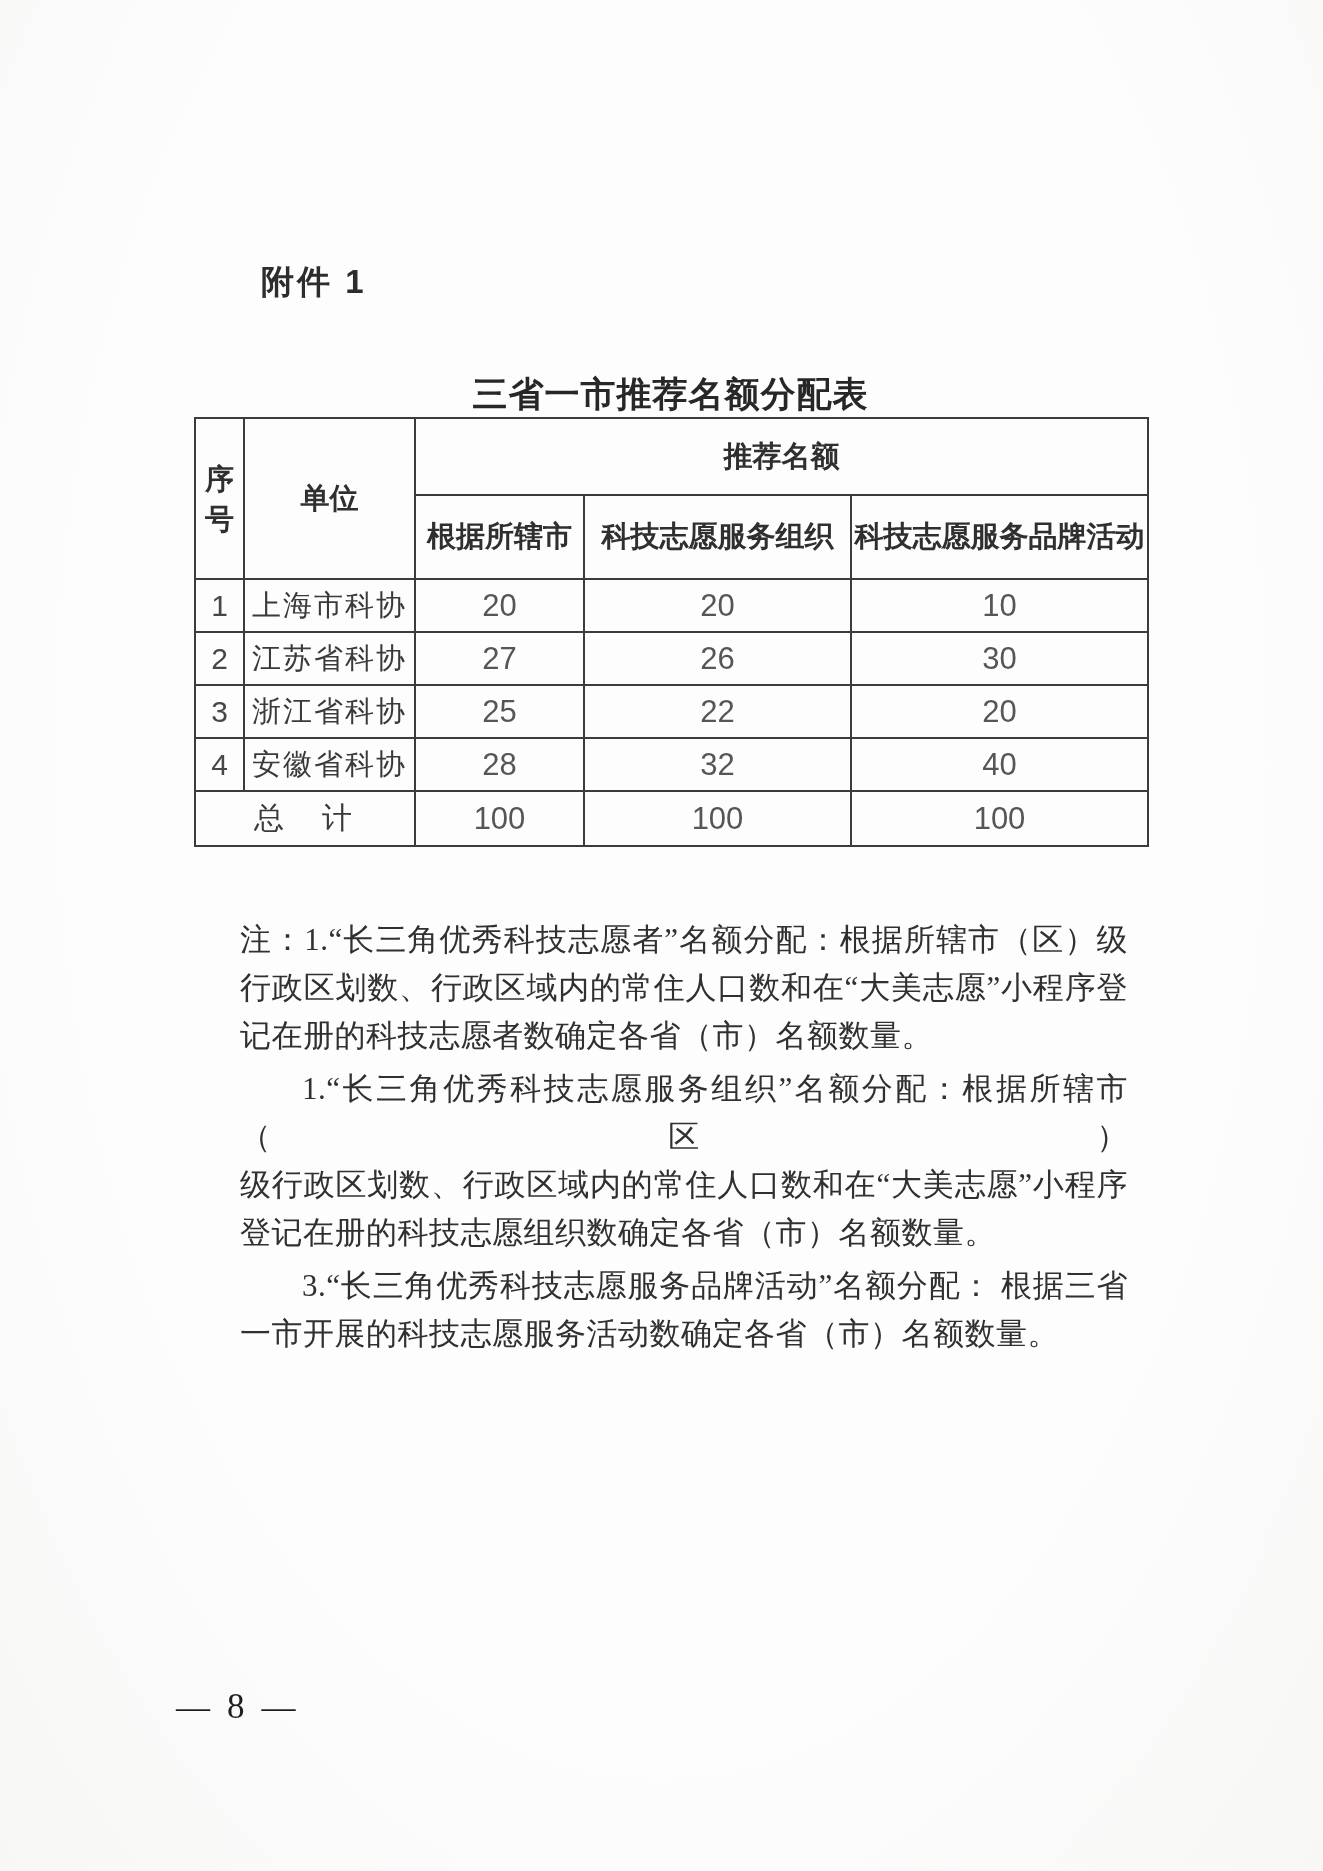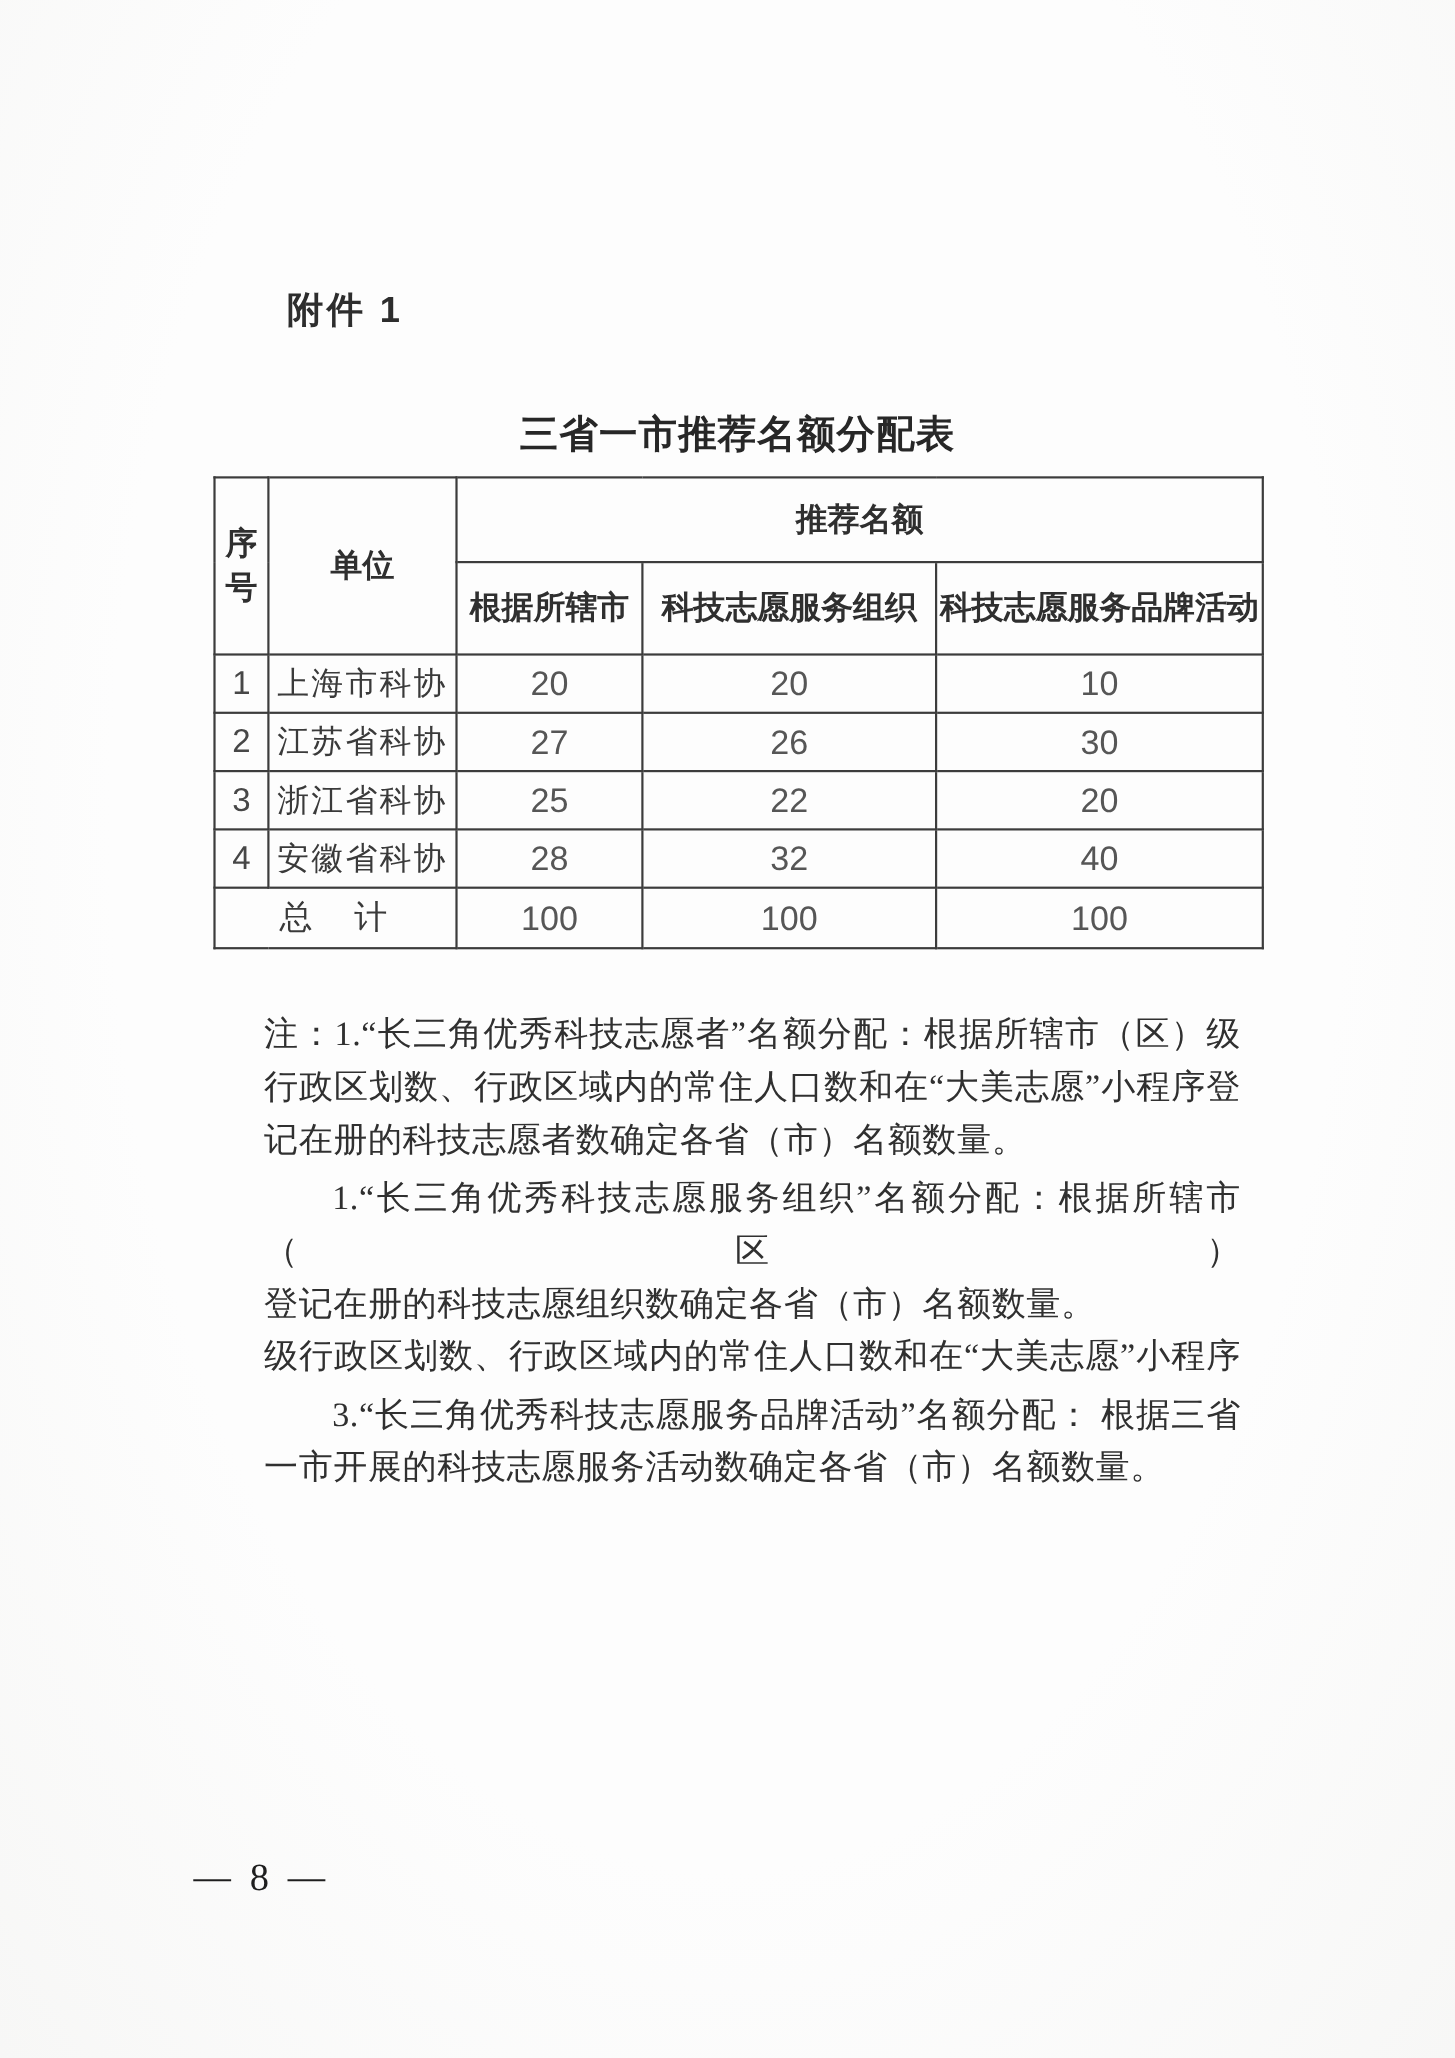--- a/index.html
+++ b/index.html
@@ -36,21 +36,21 @@
     font-family: "Liberation Sans", sans-serif;
     font-size: 35px;
     font-weight: bold;
     letter-spacing: 1px;
     color: #272727;
   }
 
   table.quota-table {
     position: absolute;
     left: 194px;
-    top: 433px;
+    top: 417px;
     width: 953px;
     border-collapse: collapse;
     table-layout: fixed;
   }
   .quota-table td {
     border: 2px solid #3c3c3c;
     text-align: center;
     vertical-align: middle;
     overflow: hidden;
   }
@@ -186,22 +186,22 @@
         <td class="num">100</td>
       </tr>
     </tbody>
   </table>
 
   <div class="notes">
     <div class="note-line just">注：1.“长三角优秀科技志愿者”名额分配：根据所辖市（区）级</div>
     <div class="note-line just">行政区划数、行政区域内的常住人口数和在“大美志愿”小程序登</div>
     <div class="note-line">记在册的科技志愿者数确定各省（市）名额数量。</div>
     <div class="note-line just indent">1.“长三角优秀科技志愿服务组织”名额分配：根据所辖市（区）</div>
+    <div class="note-line just">级行政区划数、行政区域内的常住人口数和在“大美志愿”小程序</div>
     <div class="note-line">登记在册的科技志愿组织数确定各省（市）名额数量。</div>
-    <div class="note-line just">级行政区划数、行政区域内的常住人口数和在“大美志愿”小程序</div>
     <div class="note-line just indent">3.“长三角优秀科技志愿服务品牌活动”名额分配： 根据三省</div>
     <div class="note-line">一市开展的科技志愿服务活动数确定各省（市）名额数量。</div>
   </div>
 
   <div class="page-footer">
     <span class="dash">—</span>
     <span class="num">8</span>
     <span class="dash">—</span>
   </div>
 

